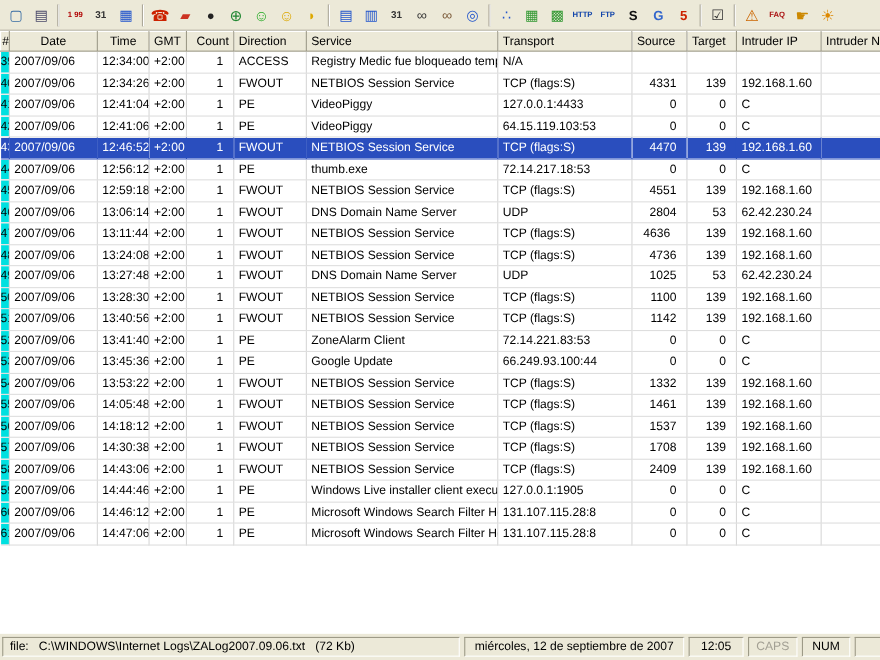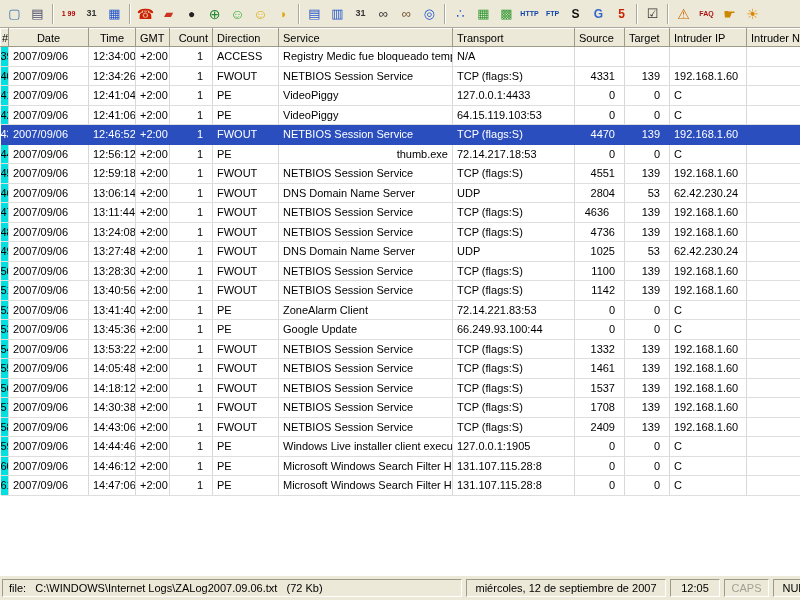--- a/index.html
+++ b/index.html
@@ -75,21 +75,21 @@
     height:24px; flex:0 0 24px; background:#ECE9D8;
     display:flex; align-items:center; gap:4px; padding:0 0 0 2px;
     font-size:11px; overflow:hidden;
   }
   .sb-panel {
     height:18px; box-sizing:border-box;
     border:1px solid; border-color:#9d9a87 #ffffff #ffffff #9d9a87;
     display:flex; align-items:center; padding:0 6px;
     white-space:pre; overflow:hidden; flex:0 0 auto;
   }
-  .sb-file  { width:460px; }
+  .sb-file  { width:416px; }
   .sb-date  { width:200px; justify-content:center; }
   .sb-time  { width:50px;  justify-content:center; }
   .sb-caps  { width:45px;  justify-content:center; color:#a3a094; }
   .sb-num   { width:44px;  justify-content:center; }
   .sb-extra { width:60px; }
 </style>
 </head>
 <body>
 
 <div class="window">
@@ -301,21 +301,21 @@
             <td style="text-align: left;">192.168.1.60</td>
             <td style="text-align: left;"></td>
           </tr>
           <tr>
             <td class="num-cell" style="text-align: right;">44</td>
             <td style="text-align: left;">2007/09/06</td>
             <td style="text-align: left;">12:56:12</td>
             <td style="text-align: left;">+2:00</td>
             <td style="text-align: right; padding-right: 9px;">1</td>
             <td style="text-align: left;">PE</td>
-            <td style="text-align: right;">thumb.exe</td>
+            <td style="text-align: left;">thumb.exe</td>
             <td style="text-align: left;">72.14.217.18:53</td>
             <td style="text-align: right; padding-right: 9px;">0</td>
             <td style="text-align: right; padding-right: 9px;">0</td>
             <td style="text-align: left;">C</td>
             <td style="text-align: left;"></td>
           </tr>
           <tr>
             <td class="num-cell" style="text-align: right;">45</td>
             <td style="text-align: left;">2007/09/06</td>
             <td style="text-align: left;">12:59:18</td>

